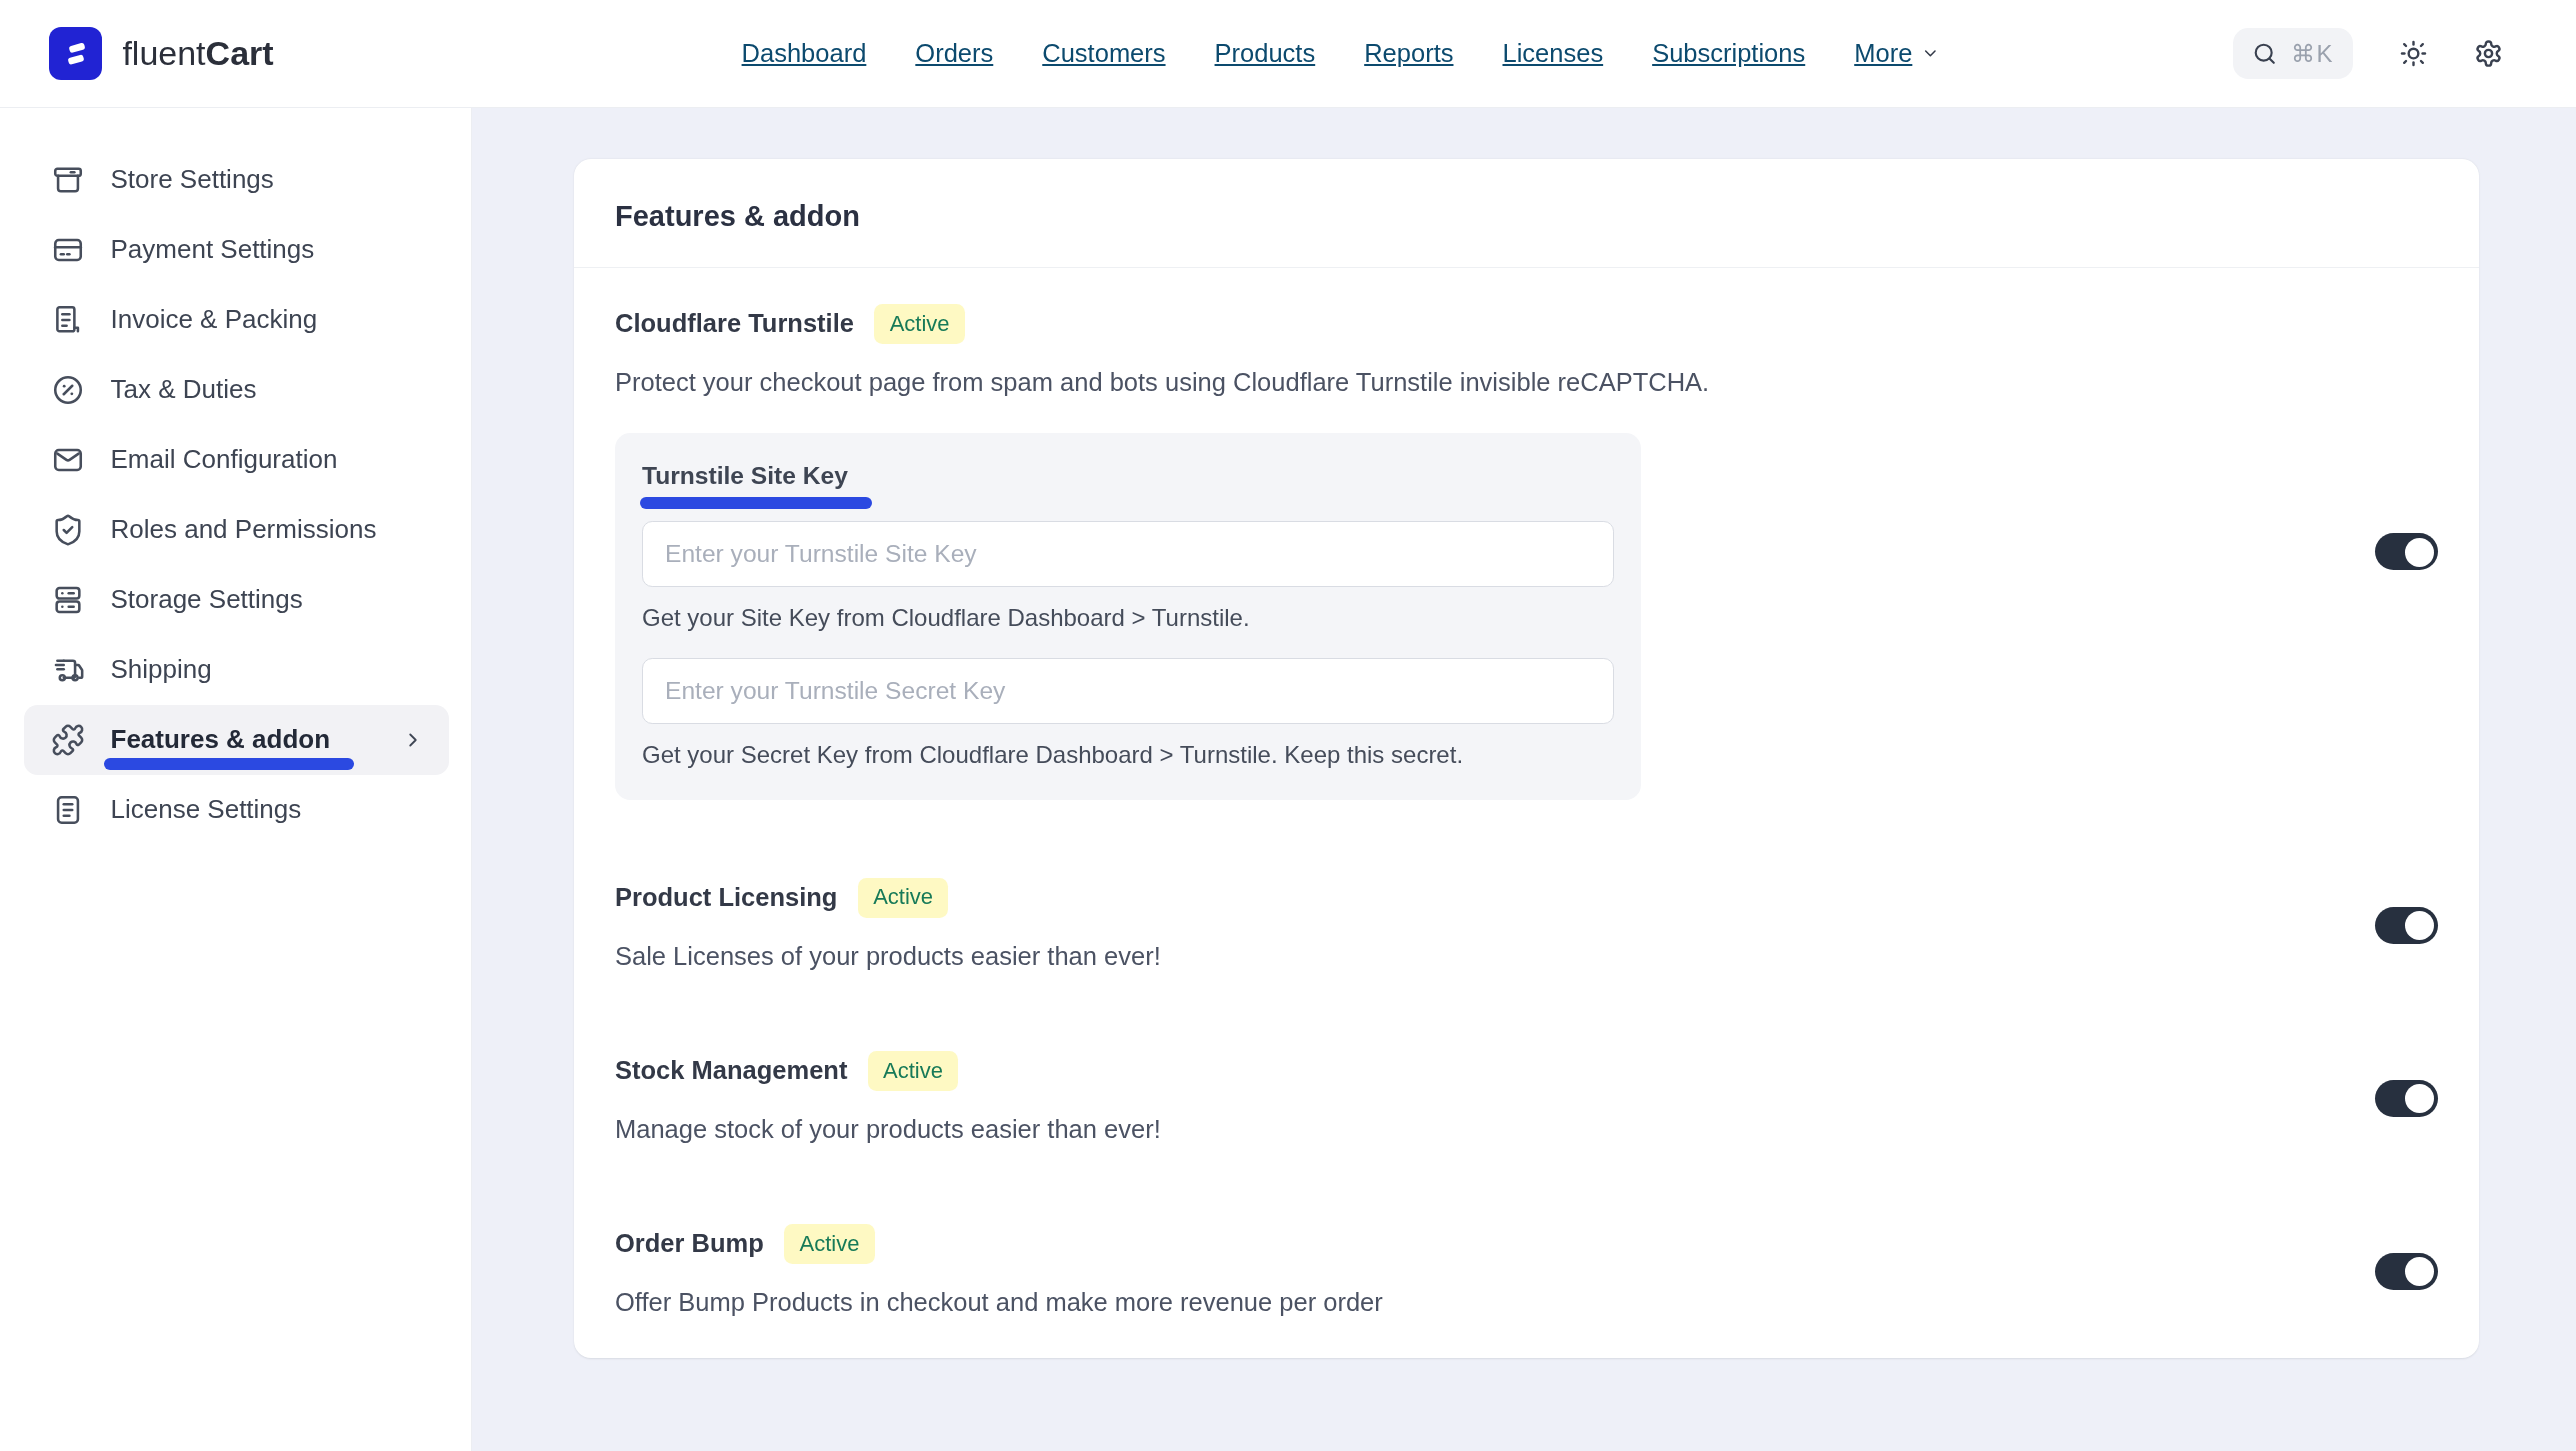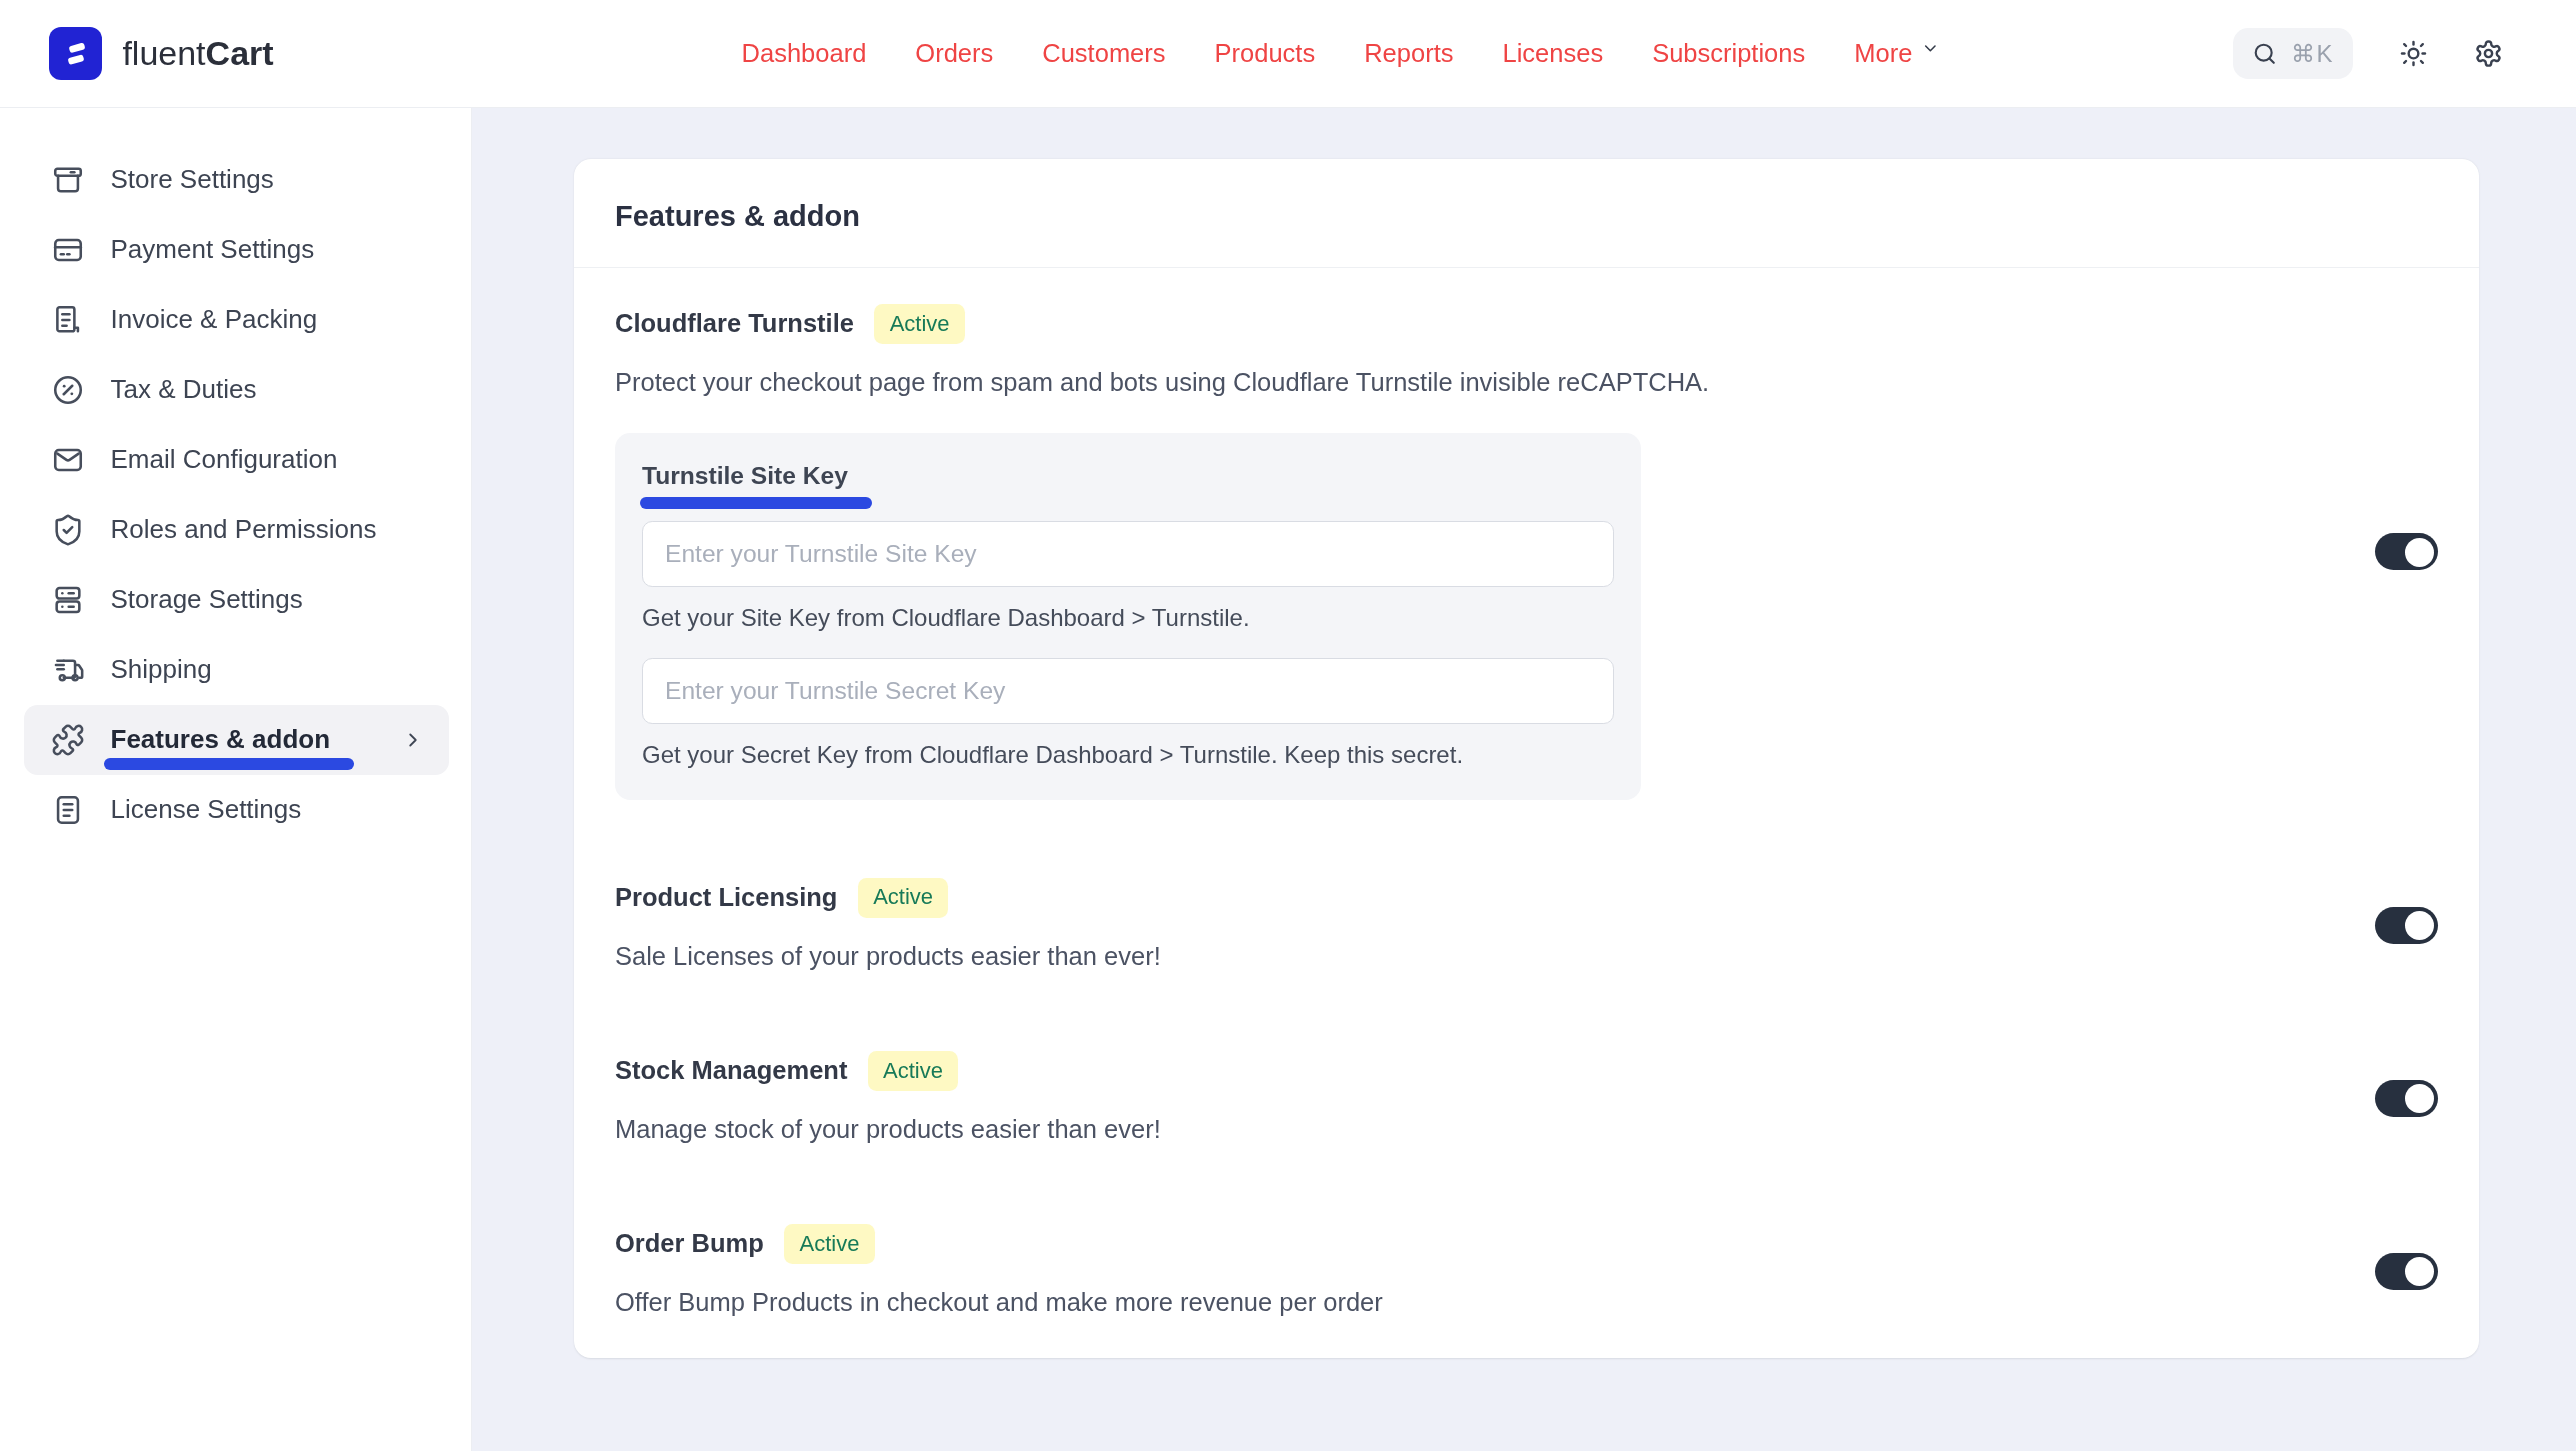--- a/index.html
+++ b/index.html
@@ -19,23 +19,23 @@
     display:flex; align-items:center; padding:0 73px 0 49px;
   }
   .brand { display:flex; align-items:center; gap:20.4px; width:399px; flex:none; }
   .logo-box { width:53px; height:53px; border-radius:12px; background:#2123d3;
     display:flex; align-items:center; justify-content:center; }
   .brand-text { font-size:34px; color:#2b2f3a; white-space:nowrap; }
   .brand-text .light { font-weight:400; }
   .brand-text .bold { font-weight:700;margin-top:39px; }
 
   .nav { flex:1; display:flex; justify-content:center; align-items:center; gap:49px;
-    font-size:25.5px; font-weight:500; color:#ef4444; white-space:nowrap; }
+    font-size:25.5px; font-weight:500; color:#0c4a6e; white-space:nowrap;text-decoration:underline; }
   .nav-item { cursor:pointer; }
-  .nav-more { display:flex; gap:8.5px; cursor:pointer; }
+  .nav-more { display:flex; align-items:center; gap:8.5px; cursor:pointer; }
 
   .top-icons { display:flex; align-items:center; gap:46px; flex:none; }
   .search-pill { display:flex; align-items:center; gap:13.6px; background:#f2f3f6;
     height:51px; padding:0 18.7px; border-radius:15.3px; cursor:pointer; }
   .kbd { font-size:24px; color:#9aa1ad; letter-spacing:1.7px; }
   .icon-btn { background:none; border:none; padding:0; cursor:pointer; color:#3a4150; }
 
   
   .layout { display:flex; min-height:1343px; align-items:stretch; }
 

